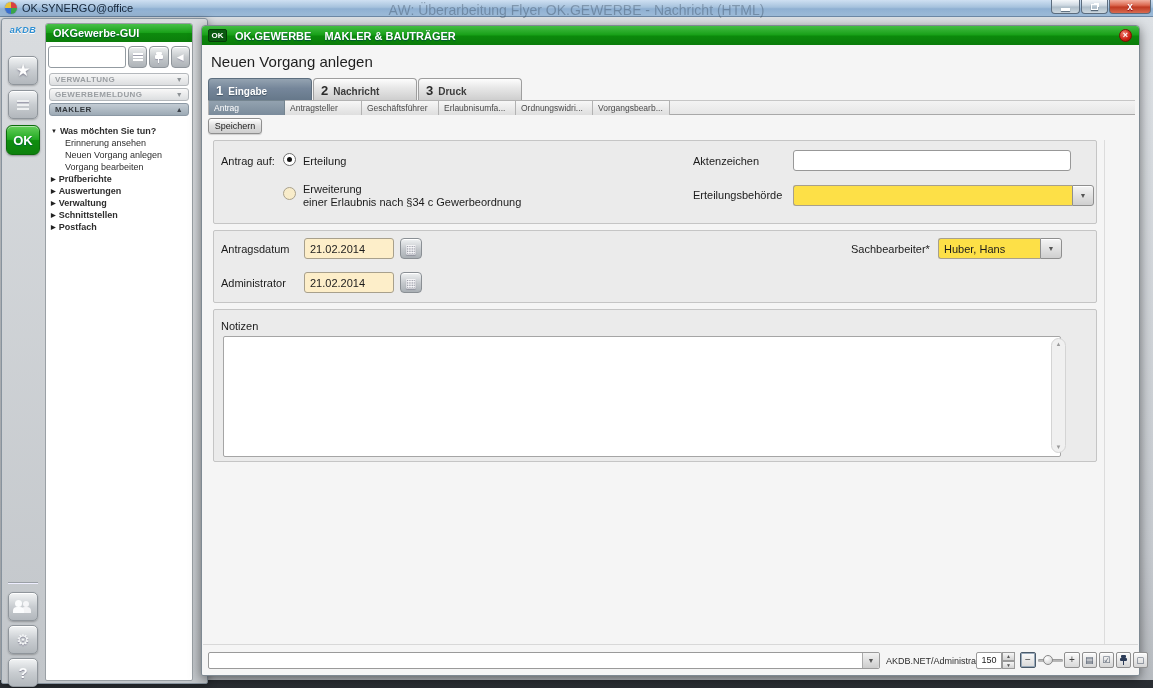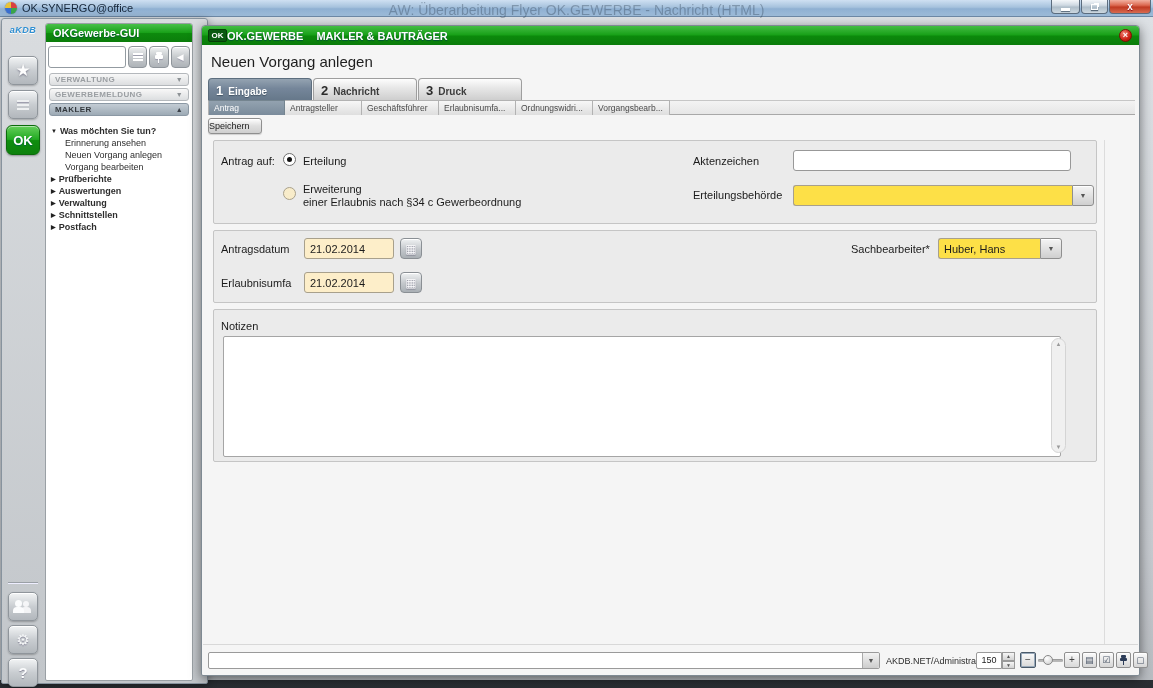--- a/index.html
+++ b/index.html
@@ -104,21 +104,21 @@
   .main-window{
     position:absolute; left:201px; top:25px; width:939px; height:651px;
     background:#f5f5f5; border:1px solid #7f8a93; border-radius:4px 4px 2px 2px;
     box-shadow:0 3px 12px rgba(0,0,0,.5);
   }
   .titlebar{ position:absolute; left:0; top:0; right:0; height:19px; border-radius:3px 3px 0 0;
     background:linear-gradient(#44bd44,#17a017 48%,#0c8a0c 52%,#0a7c0a);
     display:flex; align-items:center; }
   .ok-badge{ margin-left:6px; width:19px; height:13px; background:#0a5a10; border:1px solid #063d08; border-radius:2px;
     color:#fff; font-size:8px; font-weight:bold; display:flex; align-items:center; justify-content:center; }
-  .app-name{ margin-left:0; color:#fff; font-size:11px; font-weight:bold; text-shadow:0 1px 1px #053;}
+  .app-name{ margin-left:8px; color:#fff; font-size:11px; font-weight:bold; text-shadow:0 1px 1px #053;}
   .module-name{ margin-left:13px; color:#fff; font-size:11px; font-weight:bold; text-shadow:0 1px 1px #053;}
   .close-btn{ position:absolute; right:7px; top:3px; width:13px; height:13px; border-radius:50%;
     background:radial-gradient(circle at 35% 30%, #f08070, #cc2214 60%, #8d1208);
     border:1px solid #7c0e06; color:#fff; font-size:9px; font-weight:bold; line-height:11px; text-align:center; }
   .page-title{ position:absolute; left:9px; top:27px; font-size:15px; color:#1e1e1e; }
   .tabs{ position:absolute; left:6px; top:52px; display:flex; }
   .tab{ width:104px; height:22px; margin-right:1px; border:1px solid #9e9e9e; border-bottom:none;
     border-radius:4px 4px 0 0; background:linear-gradient(#fdfdfd,#e6e6e6 45%,#cecece);
     display:flex; align-items:flex-end; padding:0 0 3px 7px; }
   .tab .num{ font-size:13px; font-weight:bold; color:#2b2b2b; margin-right:5px; line-height:13px;}
@@ -128,21 +128,21 @@
   .subtabs{ position:absolute; left:6px; top:74px; width:927px; height:15px; display:flex;
     border-bottom:1px solid #a8a8a8; }
   .subtab{ width:77px; height:15px; border:1px solid #b2b2b2; border-left:none; border-bottom:none;
     background:linear-gradient(#f7f7f7,#dedede);
     font-size:8.5px; color:#4a4a4a; line-height:15px; padding-left:5px; white-space:nowrap; overflow:hidden;}
   .subtab:first-child{ border-left:1px solid #b2b2b2; }
   .subtab-active{ background:linear-gradient(#93a2b0,#7a8b9b); color:#fff; border-color:#74848f; }
   .subtab-fill{ flex:1; background:linear-gradient(#f3f3f3,#e6e6e6); border-top:1px solid #c6c6c6;}
   .save-btn{ position:absolute; left:6px; top:92px; width:54px; height:16px;
     border:1px solid #8f8f8f; border-radius:3px; background:linear-gradient(#fefefe,#dedede 50%,#cfcfcf);
-    font-size:9px; color:#222; line-height:14px;
+    font-size:9px; color:#222; text-align:center; line-height:14px;
     box-shadow:inset 0 1px 0 #fff, 0 1px 1px rgba(0,0,0,.15);}
   .vline{ position:absolute; left:902px; top:114px; width:1px; height:504px; background:#dcdcdc; }
   .panel{ position:absolute; left:11px; width:884px; background:#ebebeb; border:1px solid #c5c5c5; border-radius:2px;}
   .panel1{ top:114px; height:84px; }
   .panel2{ top:204px; height:73px; }
   .panel3{ top:283px; height:153px; }
   .flabel{ position:absolute; font-size:11px; color:#1b1b1b; white-space:nowrap; }
   .radio{ position:absolute; width:13px; height:13px; border-radius:50%; border:1px solid #6f6f6f; background:#fff; }
   .radio-on::after{ content:""; position:absolute; left:3px; top:3px; width:5px; height:5px; border-radius:50%; background:#111; }
   .radio-off{ background:#f8ecca; border-color:#a9a18c; }
@@ -340,21 +340,21 @@
       <span class="combo-arrow">▼</span>
     </div>
   </div>
 
   <div class="panel panel2">
     <span class="flabel" style="left:7px; top:12px;">Antragsdatum</span>
     <input class="text-input cream" style="left: 90px; top: 7px; width: 90px;" value="21.02.2014">
     <span class="cal-btn" style="left:186px; top:7px;">
         <span>▦</span>
       </span>
-    <span class="flabel" style="left:7px; top:46px;">Erlaubnisumfa</span>
+    <span class="flabel" style="left:7px; top:46px;">Administrator</span>
     <input class="text-input cream" style="left: 90px; top: 41px; width: 90px;" value="21.02.2014">
     <span class="cal-btn" style="left:186px; top:41px;">
         <span>▦</span>
       </span>
     <span class="flabel" style="left:637px; top:12px;">Sachbearbeiter*</span>
     <div class="combo" style="left:724px; top:7px; width:124px;">
       <span class="combo-field">Huber, Hans</span>
       <span class="combo-arrow">▼</span>
     </div>
   </div>

